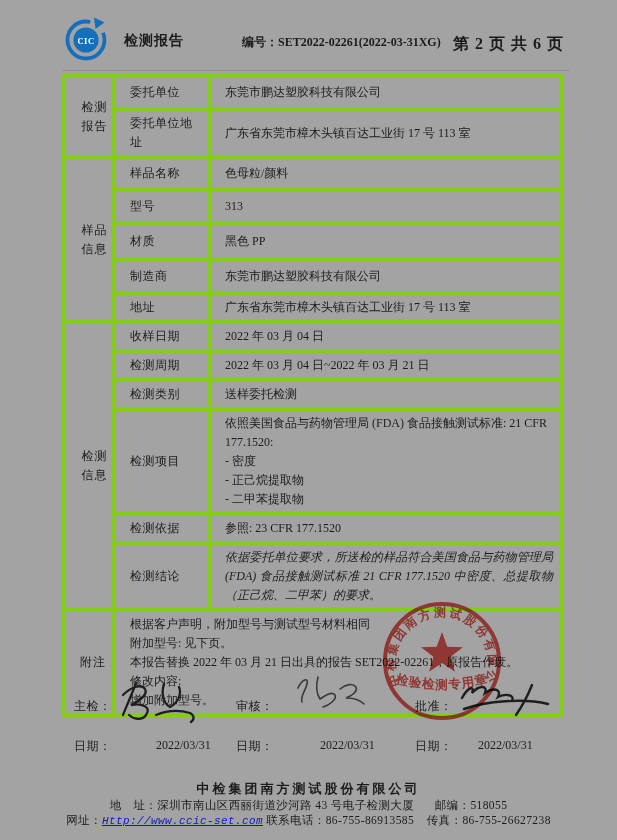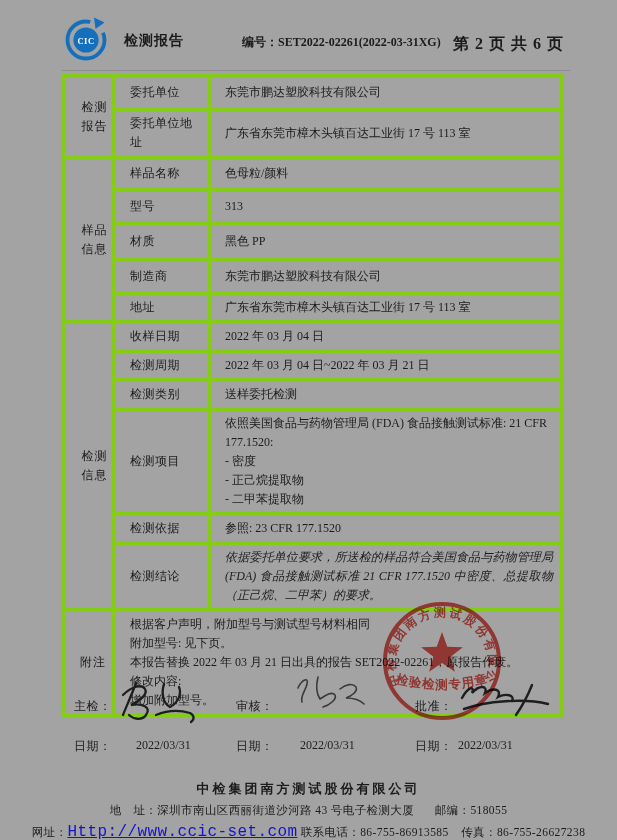--- a/index.html
+++ b/index.html
@@ -27,30 +27,30 @@
   td.sec{
     text-align:center; padding:3px 2px; line-height:30px; letter-spacing:1px;
   }
   td.sec .wrap2{display:inline-block;width:2.4em;}
   td.lbl{padding-left:9px;letter-spacing:0.5px;}
   td.notes-cell{padding:6px 10px 6px 14px;line-height:20.5px;}
   td.items-cell{padding:6px 10px 6px 14px;line-height:20.5px;}
   td.concl-cell{padding:5px 8px 5px 14px;line-height:19.5px;text-align:justify;font-style:italic;}
   
   .sig-label{position:absolute;font-size:12px;letter-spacing:0.5px;}
-  .sig-date-val{position:absolute;font-size:12px;}
+  .sig-date-val{position:absolute;font-size:12px;margin-left:20px;}
   .sig-svg{position:absolute;}
   
   .stamp{position:absolute;left:378px;top:597px;width:128px;height:128px;
          mix-blend-mode:multiply;opacity:0.9;}
   
   .footer{position:absolute;left:0;top:780px;width:617px;text-align:center;}
   .f-company{font-size:13px;font-weight:bold;letter-spacing:3px;}
-  .f-line{font-size:11.5px;margin-top:5px;letter-spacing:0.4px;}
-  .f-url{color:#1414cc;text-decoration:underline;font-family:"Liberation Mono","DejaVu Sans Mono",monospace;font-size:16px;}
+  .f-line{font-size:11.5px;letter-spacing:0.4px;}
+  .f-url{color:#1414cc;text-decoration:underline;font-family:"Liberation Mono","DejaVu Sans Mono",monospace;font-size:11px;font-style:italic;}
 </style>
 </head>
 <body>
 
 <div class="page">
 
   <svg class="logo" viewBox="0 0 46 46">
     <circle cx="23" cy="23" r="18.5" fill="none" stroke="#1470bd" stroke-width="3.8" stroke-dasharray="99 17" stroke-dashoffset="8"></circle>
     <polygon points="31,0.5 41.5,5.5 32.5,12" fill="#1470bd"></polygon>
     <circle cx="23" cy="23" r="12.6" fill="#1470bd"></circle>

